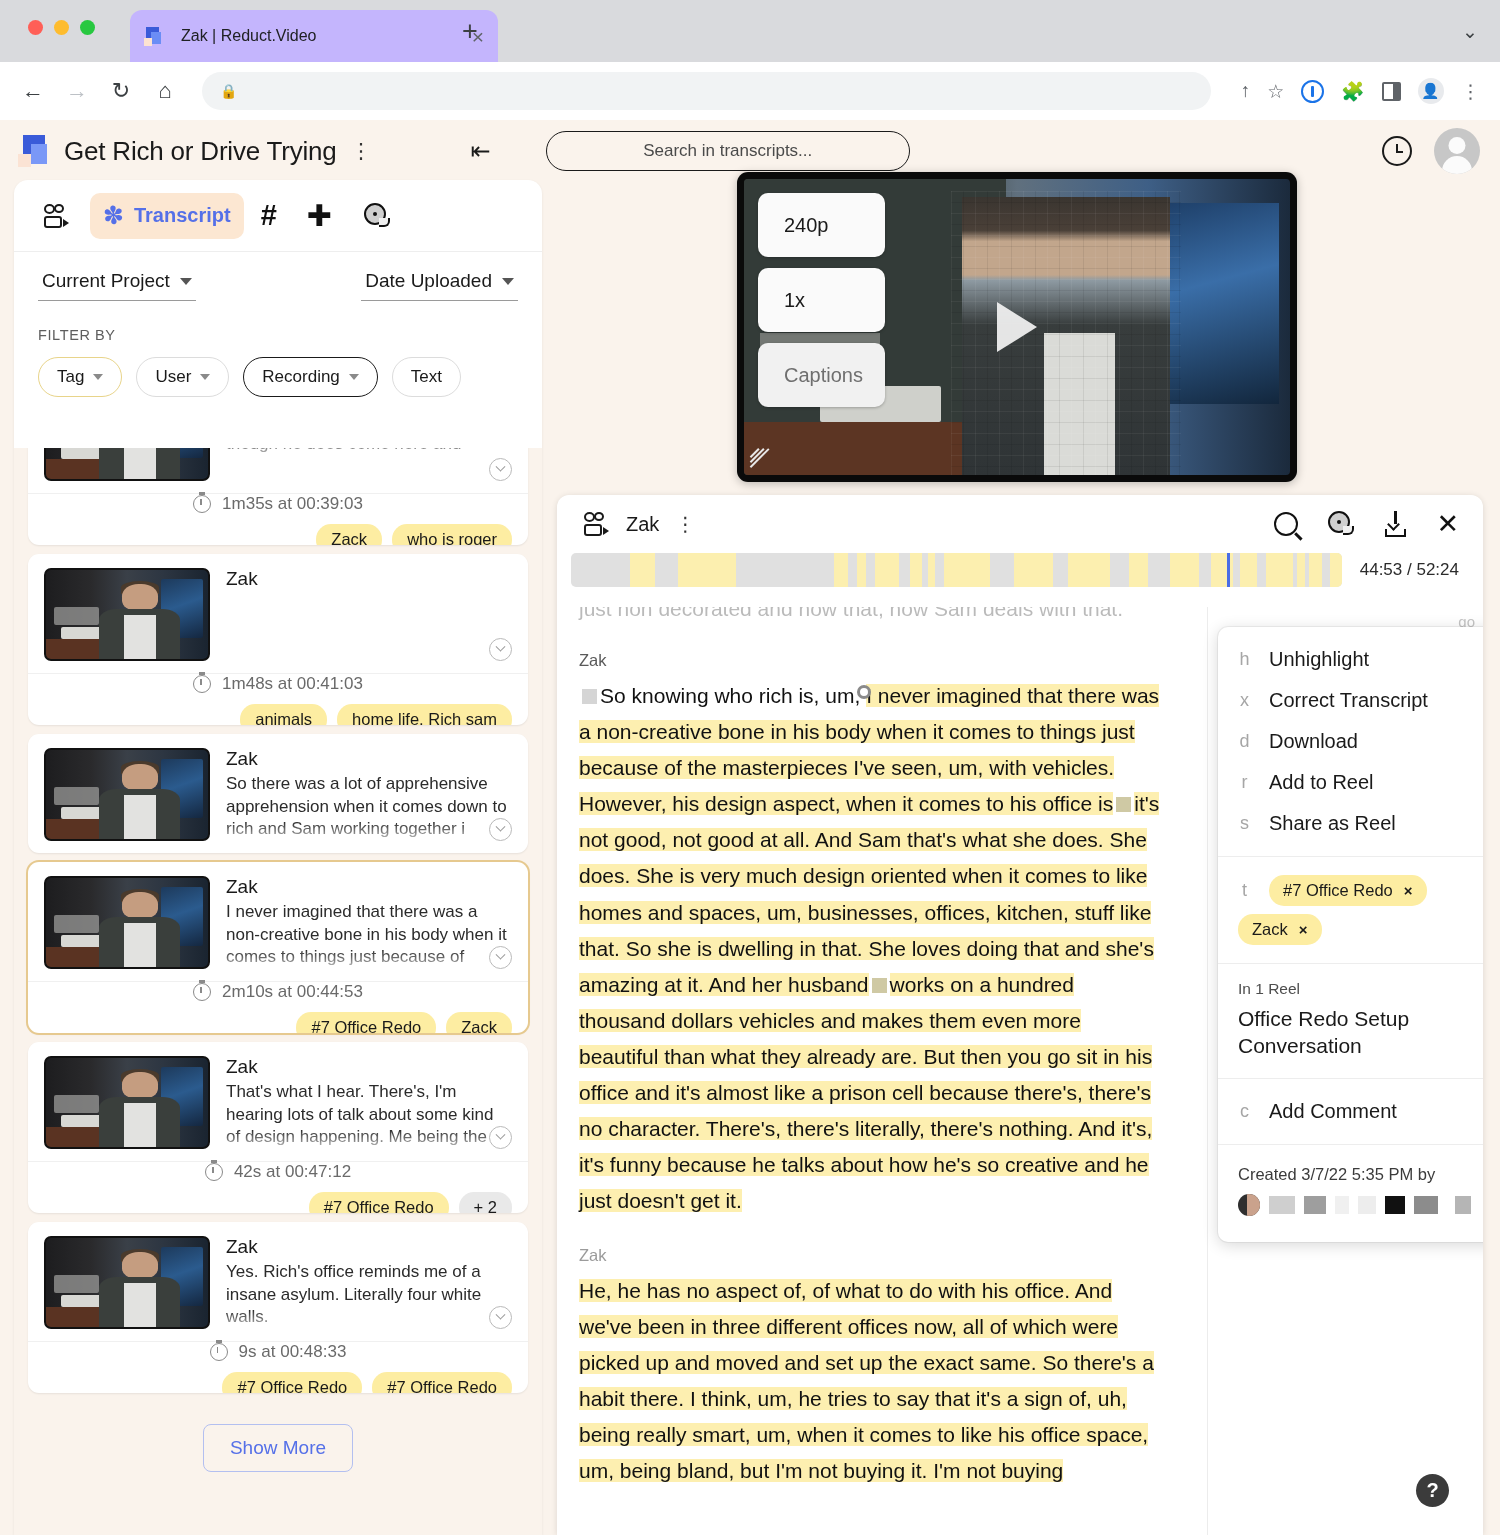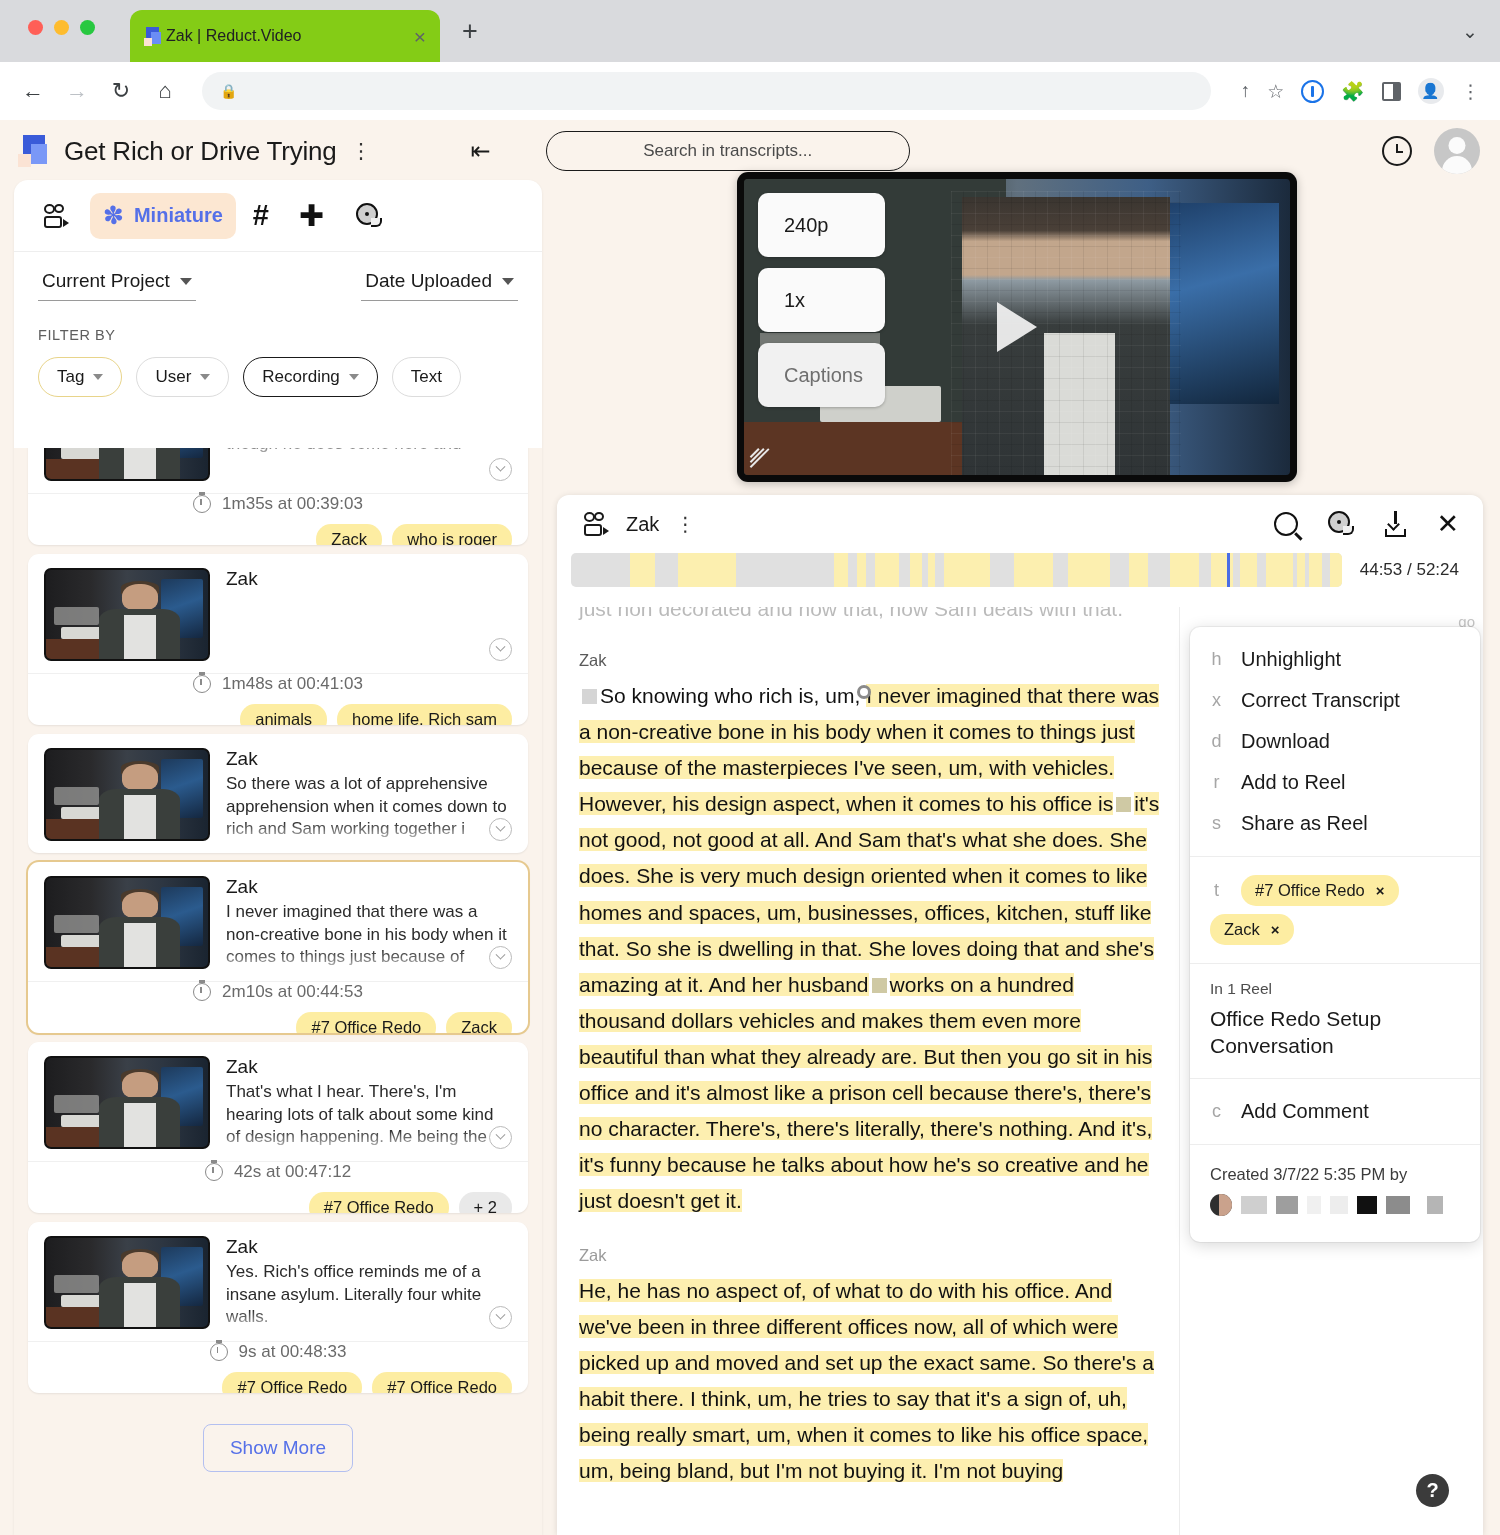--- a/index.html
+++ b/index.html
@@ -18,23 +18,23 @@
     display: flex; align-items: flex-end; padding-left: 22px;
   }
   .traffic { display: flex; gap: 11px; align-items: center; position: absolute; left: 28px; top: 20px; }
   .dot { width: 15px; height: 15px; border-radius: 50%; }
   .dot.r { background: #ff5f57; }
   .dot.y { background: #febc2e; }
   .dot.g { background: #28c840; }
 
   .tab {
     position: absolute; left: 130px; top: 10px;
-    width: 310px; height: 52px;
-    background: #84cc16; border-radius: 12px 12px 0 0;
-    display: flex; align-items: center; padding: 0 14px; gap: 2px;
+    width: 368px; height: 52px;
+    background: #c4b5fd; border-radius: 12px 12px 0 0;
+    display: flex; align-items: center; padding: 0 14px; gap: 17px;
   }
   .tab-favicon {
     width: 20px; height: 20px; position: relative; flex: 0 0 auto;
   }
   .tab-favicon .fb1 { position:absolute; left:2px; top:1px; width:13px; height:17px; background:#3a5bd9; }
   .tab-favicon .fb2 { position:absolute; left:7px; top:6px; width:10px; height:12px; background:#6b8df5; }
   .tab-favicon .fb3 { position:absolute; left:0px; top:12px; width:8px; height:8px; background:#fde3d2; }
   .tab-title { font-size: 16px; color: #202124; white-space: nowrap; overflow: hidden; flex: 1; }
   .tab-close { font-size: 21px; color: #5f6368; line-height: 1; cursor: pointer; }
   .newtab {
@@ -262,21 +262,21 @@
   .ico-dl .ar { position:absolute; left:5px; top:9px; width:9px; height:9px; border-right:2.6px solid #111; border-bottom:2.6px solid #111; transform:rotate(45deg); }
   .ico-dl .base { position:absolute; left:1px; bottom:0; width:21px; height:8px; border:2.6px solid #111; border-top:none; }
   .ico-x { font-size: 27px; color: #111; line-height: 1; cursor: pointer; font-weight: 300; }
 
   .tp-timeline { display: flex; align-items: center; padding: 0 24px 0 14px; gap: 18px; }
   .tl-bar { flex: 1; height: 34px; background: #e0e0e0; border-radius: 5px; position: relative; overflow: hidden; cursor: pointer; }
   .tl-seg { position: absolute; top: 0; bottom: 0; background: #fcefaf; }
   .tl-play { position: absolute; top: 0; bottom: 0; width: 3px; background: #4a6de5; }
   .tl-time { font-size: 17px; color: #2b2b2b; white-space: nowrap; }
 
-  .tp-body { position: absolute; left: 0; top: 112px; right: 0; bottom: 0; display: flex; }
+  .tp-body { position: absolute; left: 0; top: 112px; right: 0; bottom: 0; display: flex; gap: 28px; }
   .tp-script { width: 622px; padding: 0 18px 0 22px; position: relative; overflow: hidden; }
   .tp-cutline { font-size: 21px; color: #3b3b3b; line-height: 1.52; opacity: .35; margin-top: -14px; }
   .speaker-lbl { font-size: 16.5px; color: #5a5a5a; margin: 26px 0 8px 0; }
   .speaker-lbl.light { color: #9b9b9b; }
   .para { font-size: 21px; line-height: 1.72; color: #111; }
   .para .hi { background: #fdefb0; box-decoration-break: clone; -webkit-box-decoration-break: clone; }
   .pausebox { display: inline-block; width: 15px; height: 15px; background: #d5d5d5; vertical-align: -1px; margin: 0 3px; }
   .pausebox.on { background: #cfc9a4; }
   .caret-dot {
     position: absolute; left: 300px; top: 78px; width: 14px; height: 14px;
@@ -398,21 +398,21 @@
         <div class="lp-tab">
           <span class="ico-cam">
               <i class="c1"></i>
               <i class="c2"></i>
               <i class="c3"></i>
               <i class="c4"></i>
             </span>
         </div>
         <div class="lp-tab active">
           <span class="ico-hl">✽</span>
-          <span class="lp-tab-label">Miniature</span>
+          <span class="lp-tab-label">Transcript</span>
         </div>
         <div class="lp-tab">
           <span class="ico-hash">#</span>
         </div>
         <div class="lp-tab">
           <span class="ico-plus">✚</span>
         </div>
         <div class="lp-tab">
           <span class="ico-reel">
               <i class="r1"></i>

